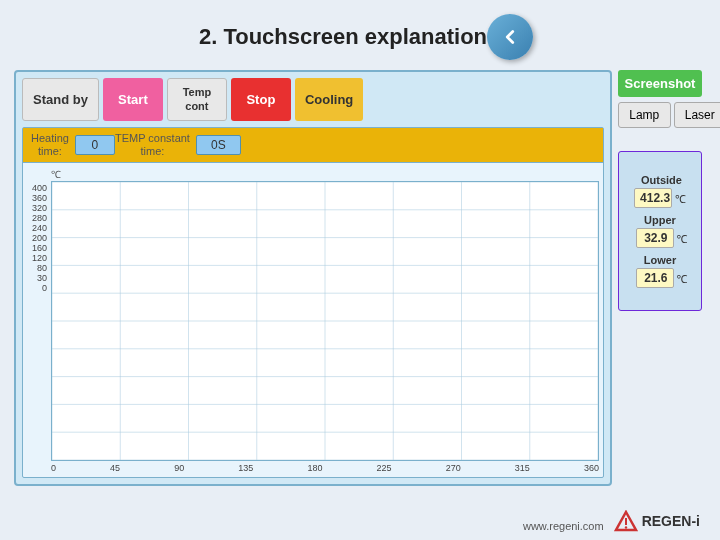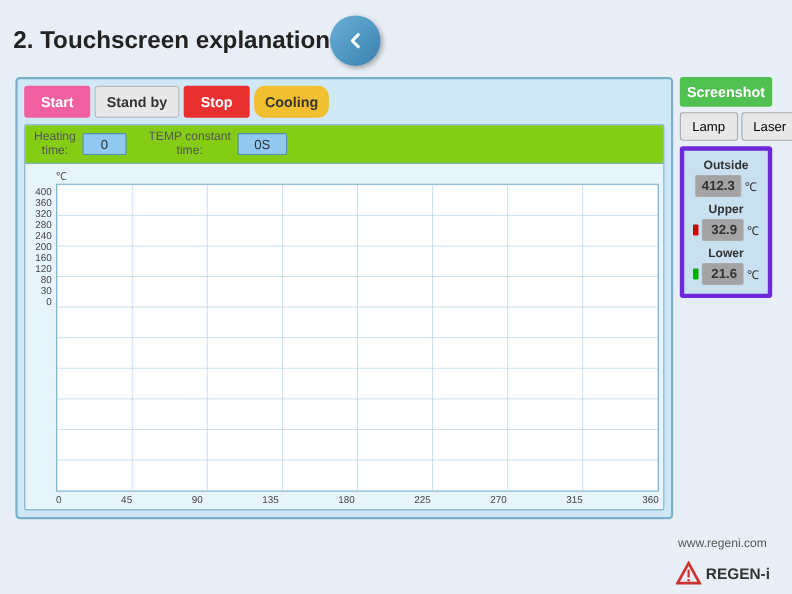--- a/index.html
+++ b/index.html
@@ -7,24 +7,24 @@
       width: 720px;
       height: 540px;
       background: #e8eef5;
       font-family: Arial, sans-serif;
       overflow: hidden;
       position: relative;
     }
 
     
     .page-header {
-      padding: 14px 20px 10px 12px;
-      display: flex;
-      align-items: center;
-      justify-content: flex-start;
+      padding: 14px 20px 10px 32px;
+      display: flex;
+      align-items: center;
+      justify-content: center;
     }
     .page-title {
       font-size: 22px;
       font-weight: bold;
       color: #222;
     }
     .page-title span.num { font-weight: 900; }
 
     .back-btn {
       width: 46px;
@@ -57,21 +57,21 @@
       font-size: 13px;
       font-weight: bold;
       cursor: pointer;
       text-align: center;
       min-width: 60px;
     }
     .btn-start { background: #f060a0; color: white; }
     .btn-standby { background: #e8e8e8; color: #333; border: 1px solid #bbb; }
     .btn-tempcont { background: #e8e8e8; color: #333; border: 1px solid #bbb; font-size: 11px; line-height: 1.3; }
     .btn-stop { background: #e83030; color: white; }
-    .btn-cooling { background: #f0c030; color: #333; border-radius: 10px; }
+    .btn-cooling { background: #f0c030; color: #333; }
     .btn-vacuum { background: #e8e8e8; color: #333; border: 1px solid #bbb; }
 
     .sidebar-screenshot-btn {
       background: #50c050;
       color: white;
       border: none;
       border-radius: 3px;
       padding: 6px 6px;
       font-size: 13px;
       font-weight: bold;
@@ -103,24 +103,25 @@
       border: 1px solid #aaa;
       border-radius: 3px;
       padding: 5px 2px;
       font-size: 12px;
       cursor: pointer;
       text-align: center;
     }
 
     .sidebar-temps {
       background: #c8e0f0;
-      border: 4px solid #6d28d9;
-      border-radius: 3px;
-      padding: 8px;
+      border: 1px solid #6d28d9;
+      border-radius: 3px;
+      padding: 22px;
       width: 84px;
+      margin-top: 18px;
     }
     .temp-section { margin-bottom: 6px; }
     .temp-label {
       font-size: 11px;
       color: #333;
       text-align: center;
       font-weight: bold;
       margin-bottom: 2px;
     }
     .temp-value-row {
@@ -128,47 +129,46 @@
       align-items: center;
       gap: 3px;
       justify-content: center;
     }
     .temp-indicator {
       width: 10px;
       height: 10px;
       border-radius: 1px;
     }
     .temp-value-box {
-      background: #a3a3a3;
+      background: #fef9c3;
       border: 1px solid #aaa;
       border-radius: 2px;
       padding: 2px 5px;
       font-size: 12px;
       font-weight: bold;
       color: #333;
       min-width: 38px;
       text-align: right;
     }
     .temp-unit { font-size: 11px; color: #333; }
 
     .main-content {
       flex: 1;
       background: #e8f4fc;
       border: 1px solid #7ab0cc;
       border-radius: 2px;
     }
 
     
     .info-bar {
-      background: #84cc16;
+      background: #eab308;
       border-bottom: 1px solid #7ab0cc;
       padding: 4px 8px;
       display: flex;
       align-items: center;
-      gap: 20px;
       font-size: 12px;
       color: #333;
     }
     .info-field {
       display: flex;
       align-items: center;
       gap: 6px;
     }
     .info-field label { font-size: 11px; color: #555; line-height: 1.2; text-align: center; }
     .info-input {
@@ -262,22 +262,23 @@
       <path d="M15 18l-6-6 6-6" stroke="white" stroke-width="3" stroke-linecap="round" stroke-linejoin="round"></path>
     </svg>
   </button>
 </div>
 
 <div style="margin: 0 14px; display: flex; gap: 6px;">
 
   <div style="flex:1; background:#d0e8f5; border:2px solid #7ab0cc; border-radius:4px; padding:6px;">
 
     <div class="btn-row">
+      <button class="ctrl-btn btn-standby">Stand by</button>
       <button class="ctrl-btn btn-start">Start</button>
-      <button class="ctrl-btn btn-standby">Stand by</button>
+      <button class="ctrl-btn btn-tempcont" style="font-size:11px;">Temp<br>cont</button>
       <button class="ctrl-btn btn-stop">Stop</button>
       <button class="ctrl-btn btn-cooling">Cooling</button>
     </div>
 
     <div class="main-content">
 
       <div class="info-bar">
         <div class="info-field">
           <label style="line-height:1.2;">Heating<br>time:</label>
           <input class="info-input" type="text" value="0" style="">
@@ -376,21 +377,21 @@
         <div class="temp-value-row">
           <div class="temp-indicator" style="background:#00aa00;"></div>
           <div class="temp-value-box">21.6</div>
           <span class="temp-unit">℃</span>
         </div>
       </div>
     </div>
   </div>
 </div>
 
-<div style="position:absolute; bottom:8px; right:20px; display:flex; align-items:center; gap:10px;flex-direction:column;">
+<div style="position:absolute; bottom:8px; right:20px; display:flex; align-items:flex-end; gap:10px;">
   <span style="font-size:11px; color:#555;">www.regeni.com</span>
   <div style="display:flex; align-items:center; gap:4px;">
     <svg width="24" height="22" viewBox="0 0 24 22">
       <polygon points="12,2 22,20 2,20" fill="none" stroke="#cc3333" stroke-width="2.5"></polygon>
       <line x1="12" y1="8" x2="12" y2="15" stroke="#cc3333" stroke-width="2"></line>
       <circle cx="12" cy="17.5" r="1.2" fill="#cc3333"></circle>
     </svg>
     <span style="font-size:14px; font-weight:bold; color:#333;">REGEN-i</span>
   </div>
 </div>

